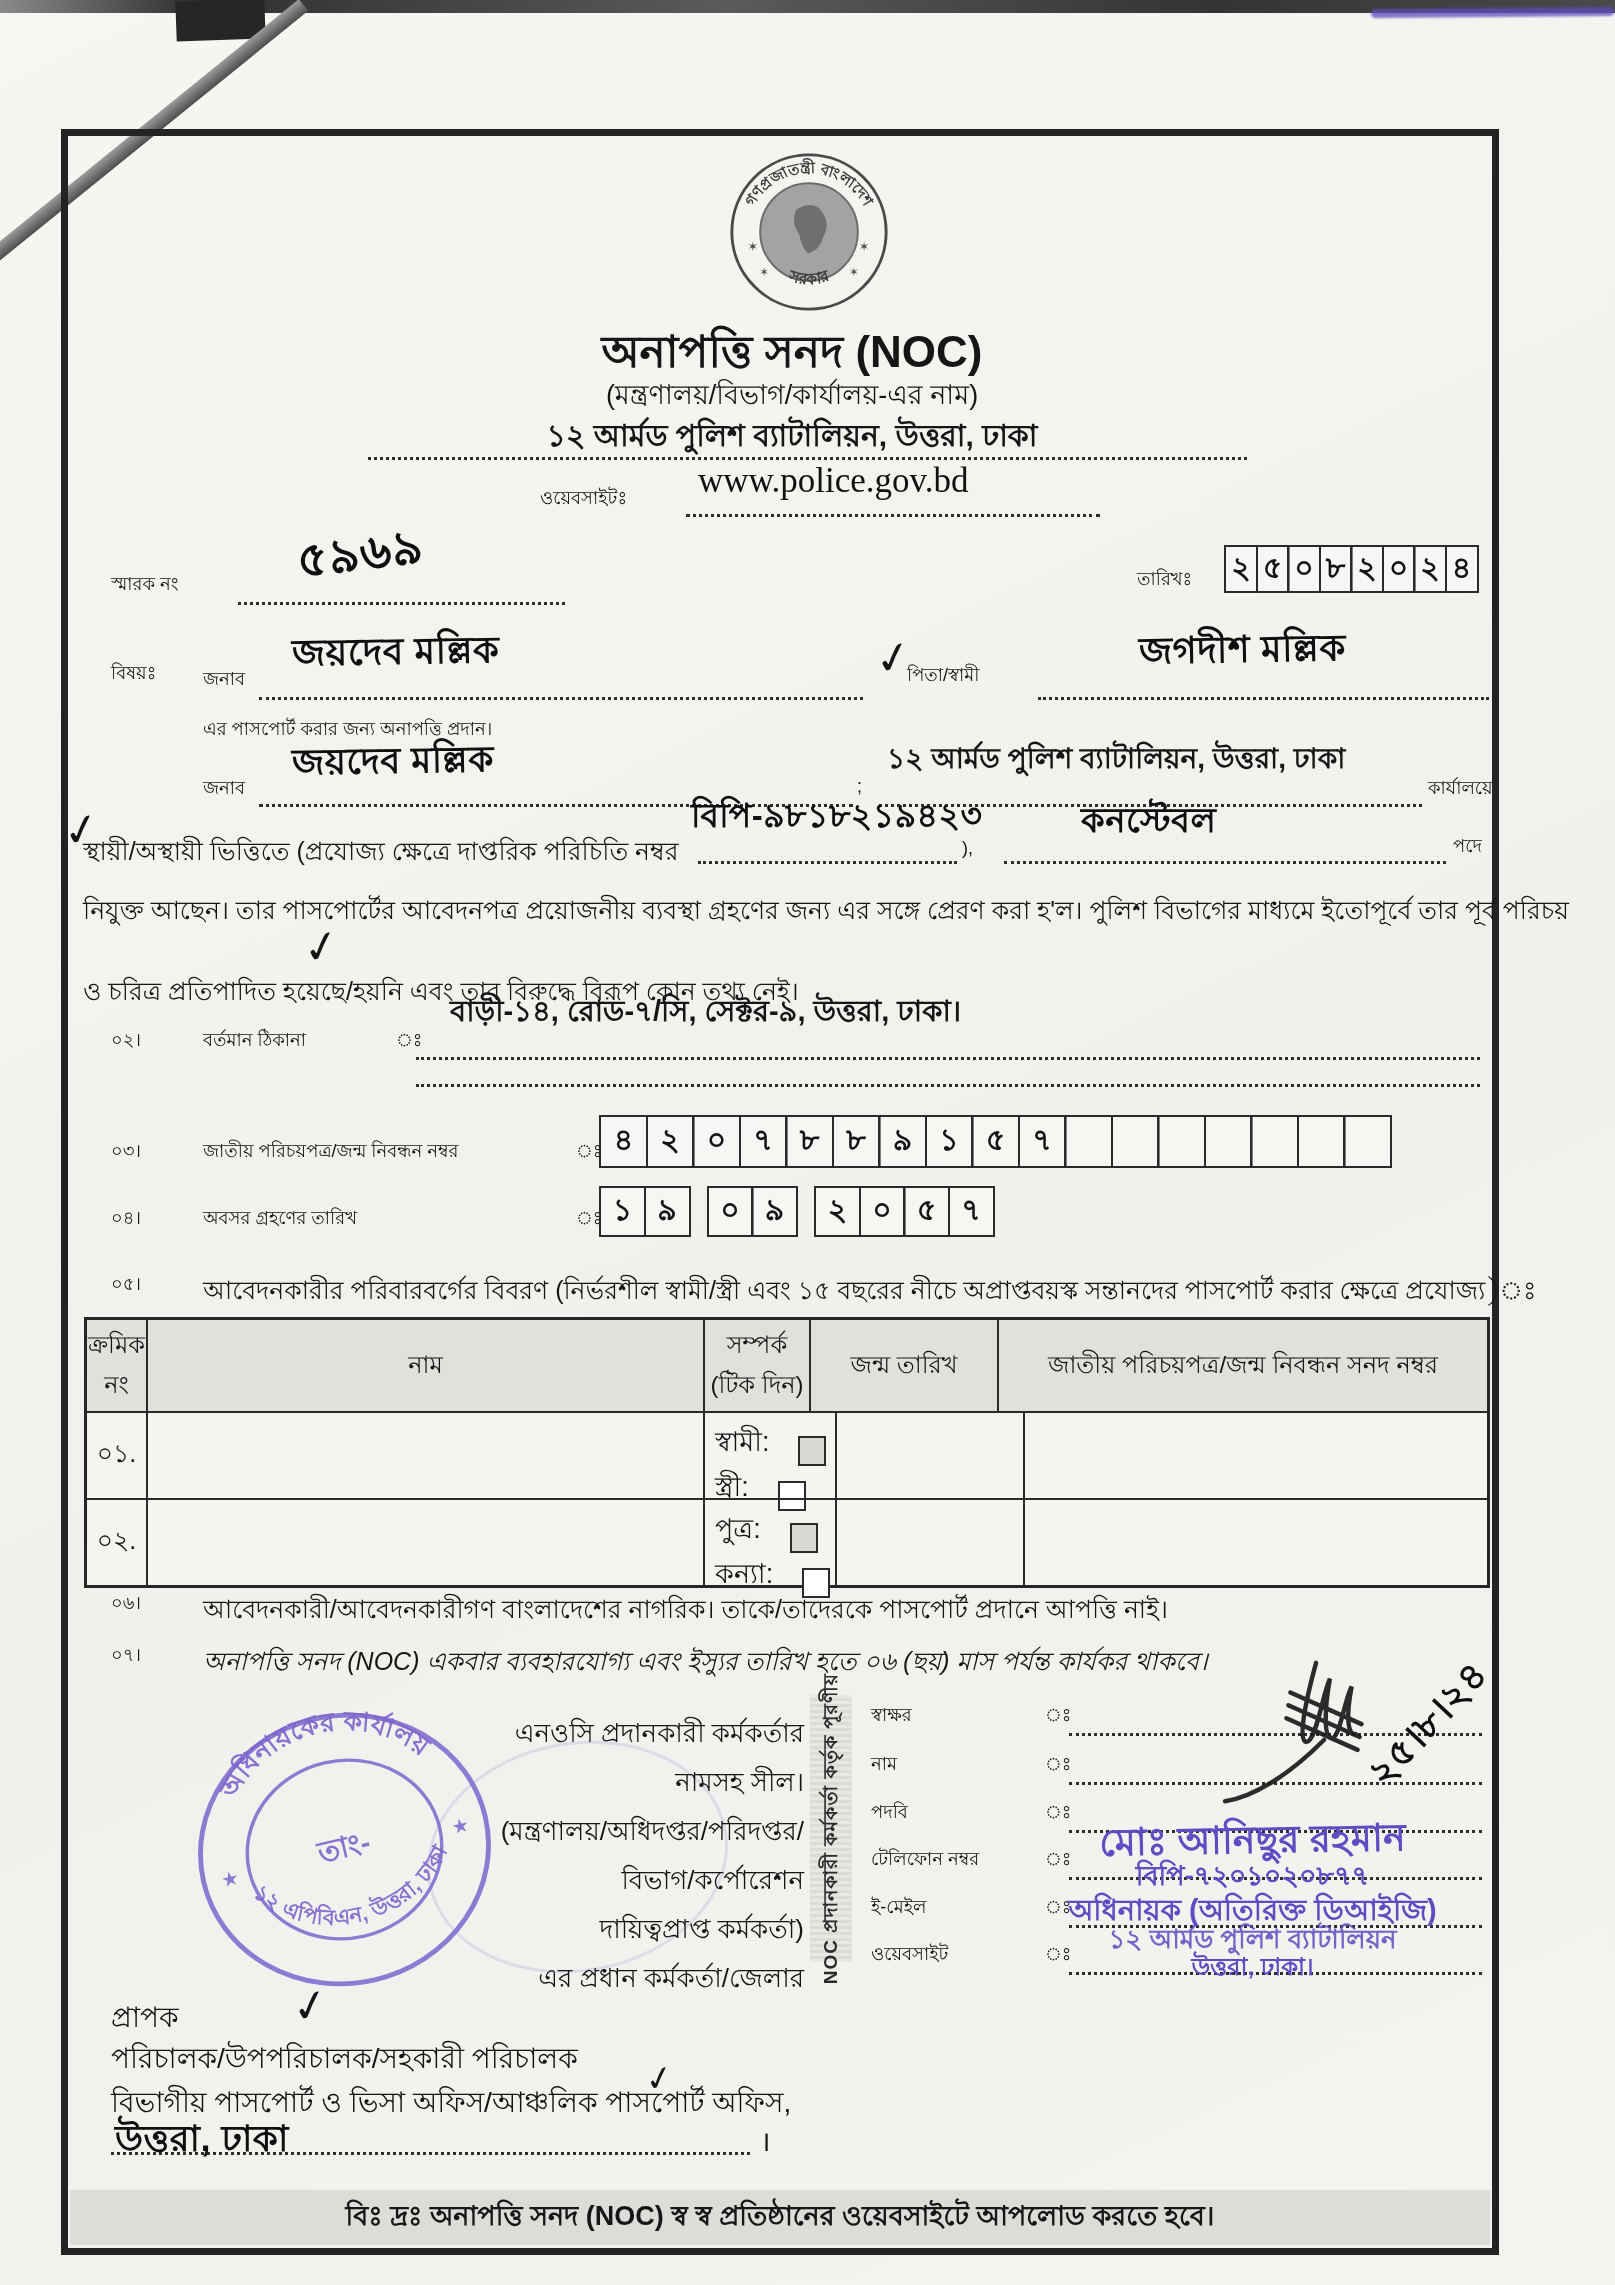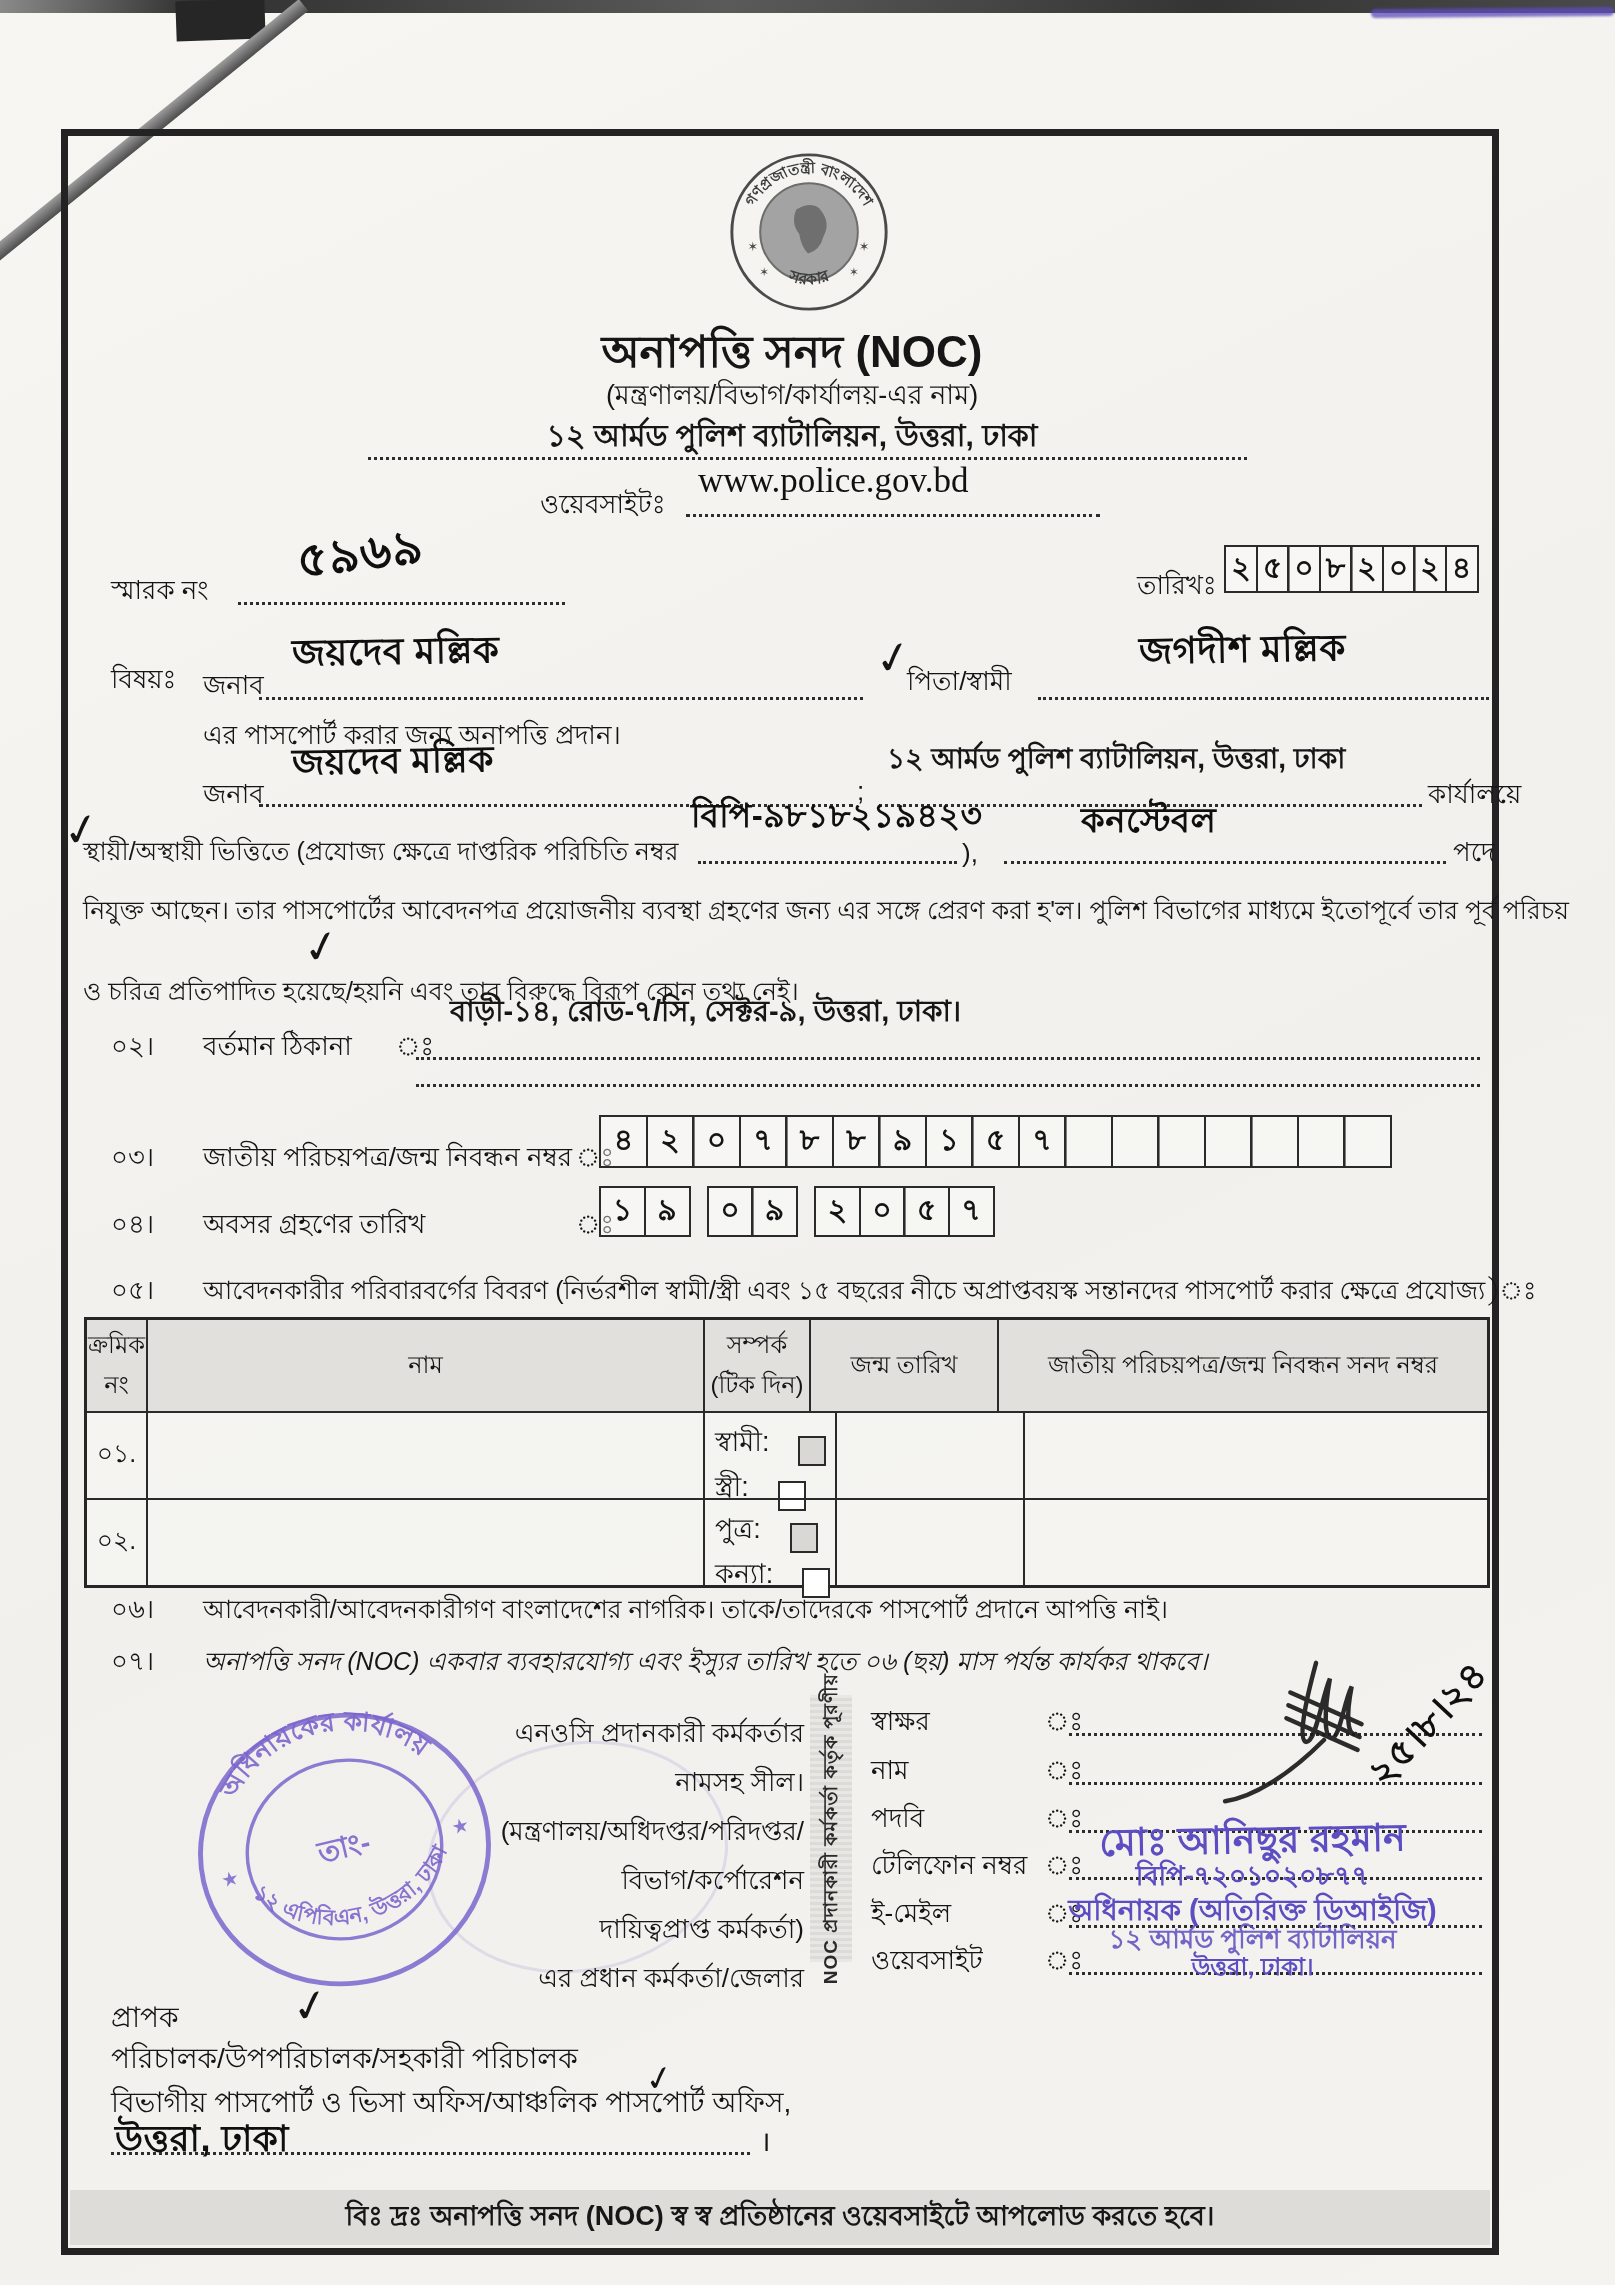--- a/index.html
+++ b/index.html
@@ -1,20 +1,20 @@
 <!DOCTYPE html>
 <html><head>
 <meta charset="utf-8">
 <style>
   html,body{margin:0;padding:0;background:#9e9e9c;}
   .scan{position:relative;width:1616px;height:2286px;overflow:hidden;
         background:linear-gradient(155deg,#f7f6f2 0%,#f1f0ec 55%,#f4f3ef 100%);
         font-family:"Liberation Sans","DejaVu Sans",sans-serif;color:#161616;}
   .abs{position:absolute;}
-  .p{font-size:26px;color:#141414;white-space:nowrap;}
+  .p{font-size:18px;color:#141414;white-space:nowrap;}
   .small{font-size:25px;}
   .b{font-weight:700;}
   .sb{font-weight:600;}
   .hand{font-weight:700;color:#0f0f0f;letter-spacing:0.5px;white-space:nowrap;}
   .dots{border-bottom:3.5px dotted #2d2d2d;height:0;}
   .chk{font-size:44px;font-weight:700;color:#151515;display:inline-block;transform:rotate(-12deg);line-height:1;}
   .bxrow{display:flex;}
   .bx{box-sizing:border-box;border:2.5px solid #2a2a2a;margin-left:-2.5px;
       display:flex;align-items:center;justify-content:center;
       font-weight:700;font-size:30px;color:#141414;background:rgba(255,255,255,.4);}

